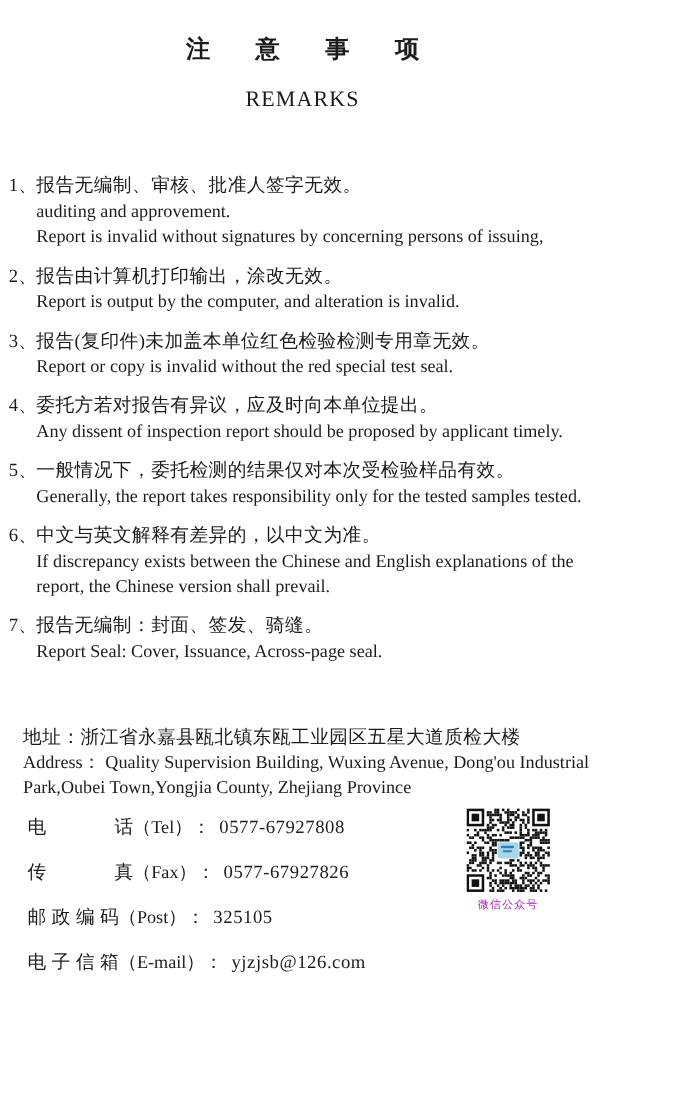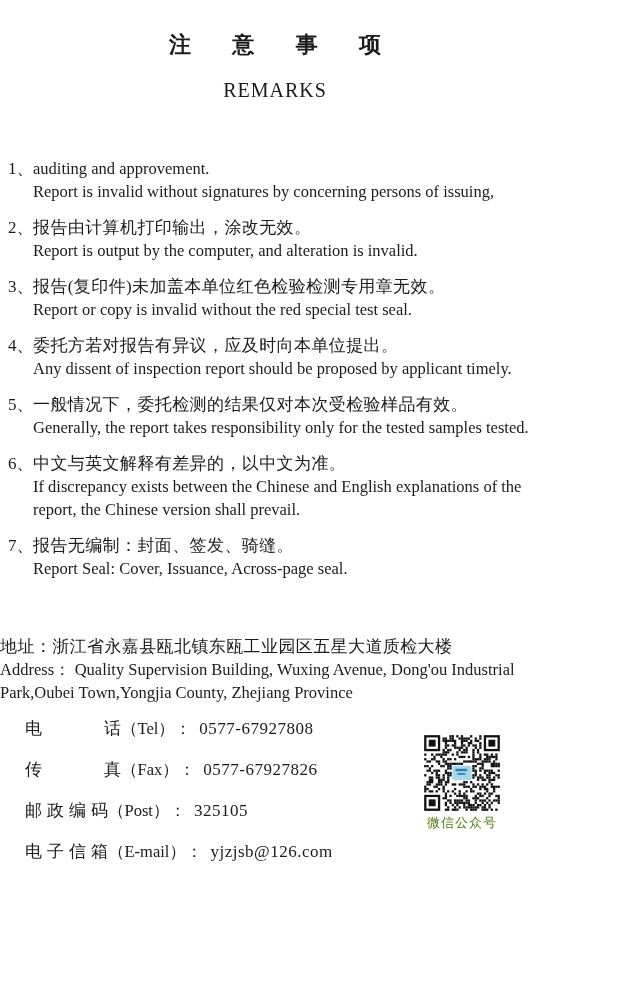--- a/index.html
+++ b/index.html
@@ -26,35 +26,35 @@
     line-height: 24px; letter-spacing: 1px;
   }
   
   .items { margin-top: 55px; padding: 0 12px 0 8px; }
   .item { display: flex; margin-bottom: 13px; }
   .item-num { flex: 0 0 25px; width: 25px; font-size: 17px; line-height: 23px; }
   .item-body { flex: 1 1 auto; }
   .line-zh { font-size: 17px; line-height: 23px; letter-spacing: 0.4px; }
   .line-en { font-size: 16.5px; line-height: 23px; }
   
-  .address { margin-top: 55px; padding-right: 20px; }
+  .address { margin-top: 55px; padding-left: 21px; padding-right: 20px; }
   
   .contacts { margin-top: 13px; padding-left: 25px; }
   .contact-row { line-height: 23px; margin-bottom: 18px; font-size: 17px; }
   .contact-zh {
     display: inline-flex; justify-content: space-between;
     width: 96px; vertical-align: bottom;
   }
   .contact-row.c4 .contact-zh { width: 83px; }
   .contact-en { font-size: 16.5px; }
   .contact-value { margin-left: 8px; font-size: 17px; letter-spacing: 0.5px; text-align: center; }
   
   .qr-block { position: absolute; left: 424px; top: 734px; width: 76px; text-align: center; }
   .qr-svg { display: block; width: 76px; height: 78px; }
-  .qr-caption { font-size: 13px; line-height: 16px; margin-top: 3px; letter-spacing: 1px; color: #4d7c0f; }
+  .qr-caption { font-size: 10px; line-height: 16px; margin-top: 3px; letter-spacing: 1px; color: #a21caf; }
 </style>
 </head>
 <body>
 
 <div class="page">
 
   <div class="header">
     <div class="title-zh">
       <span class="title-row">
         <span>注</span>
@@ -64,20 +64,21 @@
       </span>
     </div>
     <div class="remarks">REMARKS</div>
   </div>
 
   <div class="items">
 
     <div class="item">
       <div class="item-num">1、</div>
       <div class="item-body">
+        <div class="line-zh">报告无编制、审核、批准人签字无效。</div>
         <div class="line-en">auditing and approvement.</div>
         <div class="line-en">Report is invalid without signatures by concerning persons of issuing,</div>
       </div>
     </div>
 
     <div class="item">
       <div class="item-num">2、</div>
       <div class="item-body">
         <div class="line-zh">报告由计算机打印输出，涂改无效。</div>
         <div class="line-en">Report is output by the computer, and alteration is invalid.</div>

